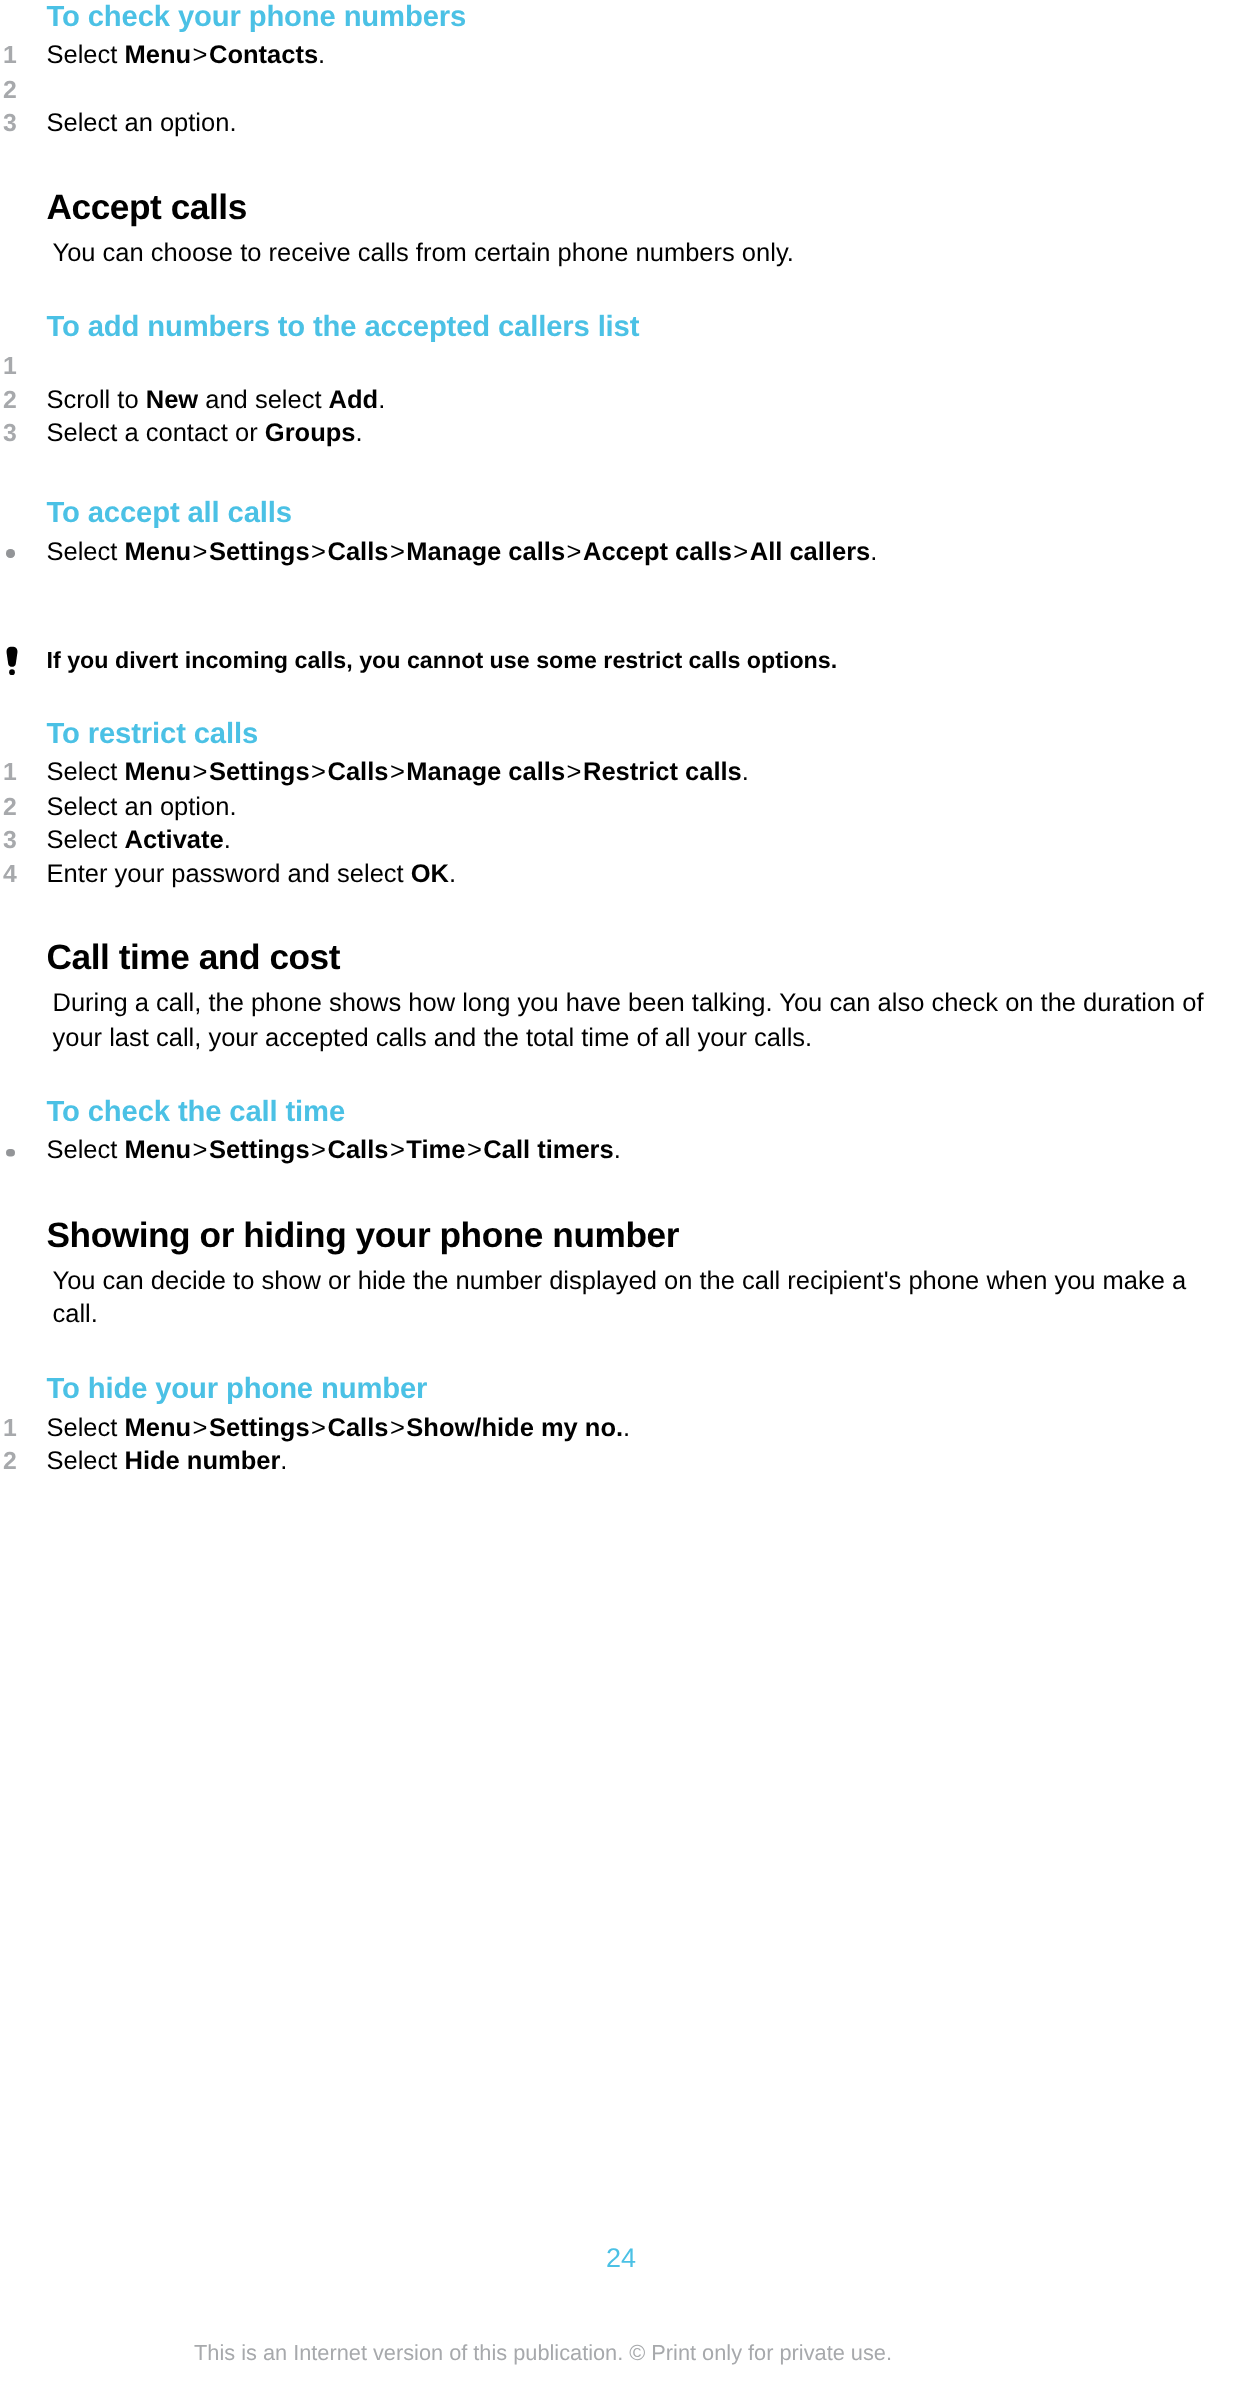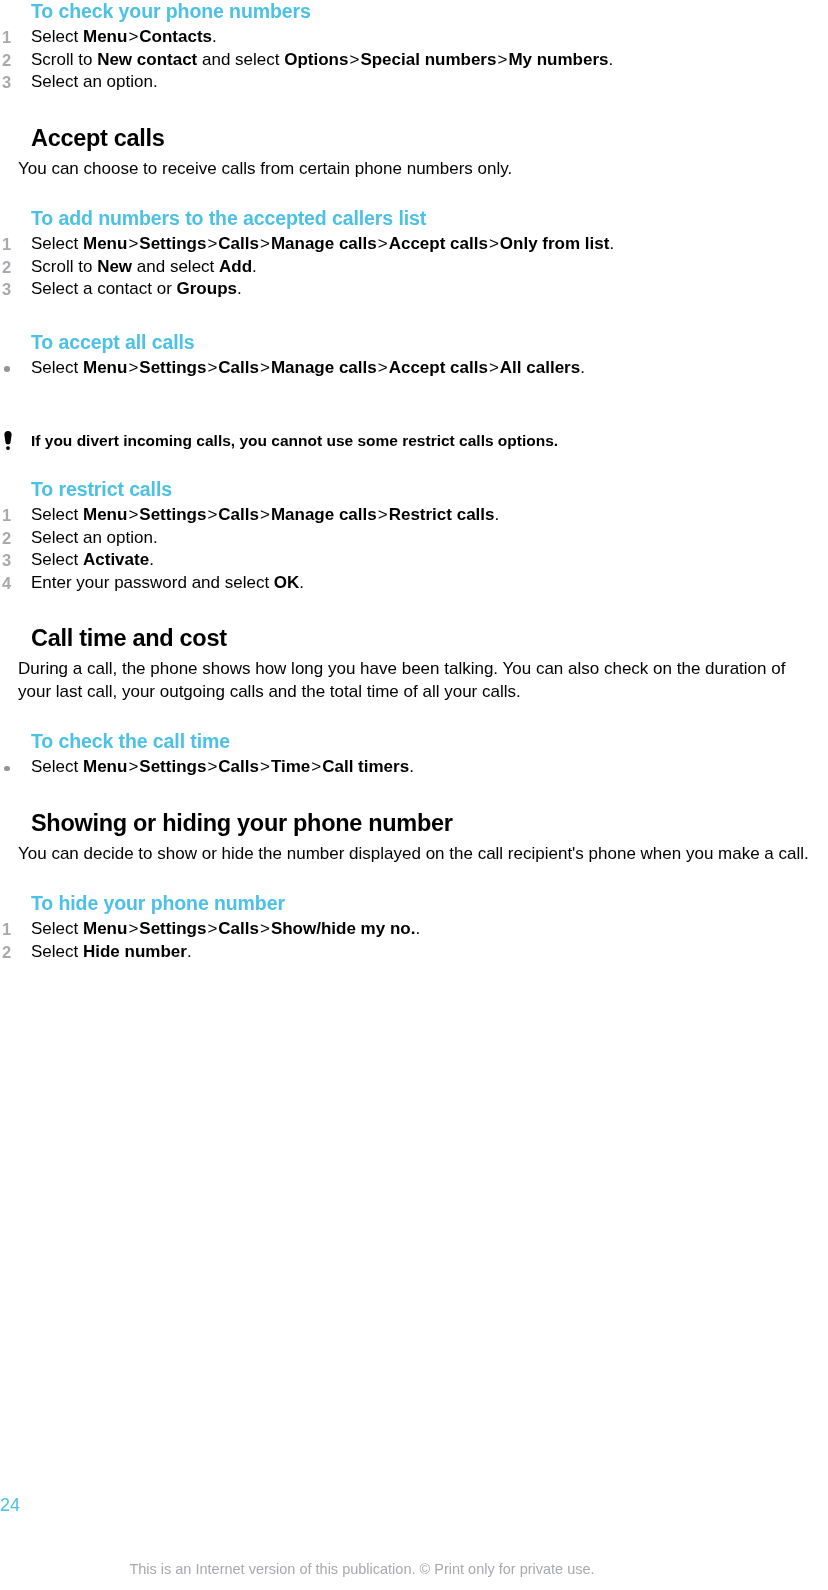--- a/index.html
+++ b/index.html
@@ -46,21 +46,21 @@
     font-weight: bold;
     line-height: 28px;
     margin: 0 0 6px 31px;
     letter-spacing: -0.3px;
   }
 
   
   .body-text {
     font-size: 17px;
     line-height: 22.5px;
-    margin: 0 9px 0 18px;
+    margin: 0 9px 0 35px;
     color: #000000;
   }
 
   
   .steps {
     margin: 0;
     padding: 0;
     list-style: none;
   }
   .step {
@@ -120,20 +120,21 @@
   .gap-md { height: 21px; }
   .gap-lg { height: 27px; }
   .gap-xl { height: 30px; }
 
   
   .page-number {
     position: absolute;
     left: 0;
     top: 1494px;
     width: 828px;
+    text-align: center;
     color: #4BC1E5;
     font-size: 18px;
     line-height: 22px;
   }
   .footer-note {
     position: absolute;
     left: 0;
     top: 1560px;
     width: 724px;
     text-align: center;
@@ -150,41 +151,39 @@
 
     <h3 class="proc-heading">To check your phone numbers</h3>
 
     <ol class="steps">
       <li class="step">
         <span class="marker">1</span>
         <span><span>Select </span><b>Menu</b><span class="sep">&gt;</span><b>Contacts</b><span>.</span></span>
       </li>
       <li class="step">
         <span class="marker">2</span>
-        <span><span>Scroll to </span><b>New contact</b><span> and select </span><b>Options</b><span class="sep">&gt;</span><b>Special numbers</b><span class="sep">&gt;</span><b>My numbers</b><span>.</span></span>
       </li>
       <li class="step">
         <span class="marker">3</span>
         <span>Select an option.</span>
       </li>
     </ol>
 
     <div class="gap-xl"></div>
 
     <h2 class="section-heading">Accept calls</h2>
     <p class="body-text">You can choose to receive calls from certain phone numbers only.</p>
 
     <div class="gap-lg"></div>
 
     <h3 class="proc-heading">To add numbers to the accepted callers list</h3>
 
     <ol class="steps">
       <li class="step">
         <span class="marker">1</span>
-        <span><span>Select </span><b>Menu</b><span class="sep">&gt;</span><b>Settings</b><span class="sep">&gt;</span><b>Calls</b><span class="sep">&gt;</span><b>Manage calls</b><span class="sep">&gt;</span><b>Accept calls</b><span class="sep">&gt;</span><b>Only from list</b><span>.</span></span>
       </li>
       <li class="step">
         <span class="marker">2</span>
         <span><span>Scroll to </span><b>New</b><span> and select </span><b>Add</b><span>.</span></span>
       </li>
       <li class="step">
         <span class="marker">3</span>
         <span><span>Select a contact or </span><b>Groups</b><span>.</span></span>
       </li>
     </ol>
@@ -234,21 +233,21 @@
       </li>
       <li class="step">
         <span class="marker">4</span>
         <span><span>Enter your password and select </span><b>OK</b><span>.</span></span>
       </li>
     </ol>
 
     <div class="gap-xl"></div>
 
     <h2 class="section-heading">Call time and cost</h2>
-    <p class="body-text">During a call, the phone shows how long you have been talking. You can also check on the duration of your last call, your outgoing calls and the total time of all your calls.</p>
+    <p class="body-text">During a call, the phone shows how long you have been talking. You can also check on the duration of your last call, your accepted calls and the total time of all your calls.</p>
 
     <div class="gap-lg"></div>
 
     <h3 class="proc-heading">To check the call time</h3>
 
     <ul class="steps">
       <li class="step">
         <span class="bullet-dot"></span>
         <span><span>Select </span><b>Menu</b><span class="sep">&gt;</span><b>Settings</b><span class="sep">&gt;</span><b>Calls</b><span class="sep">&gt;</span><b>Time</b><span class="sep">&gt;</span><b>Call timers</b><span>.</span></span>
       </li>

